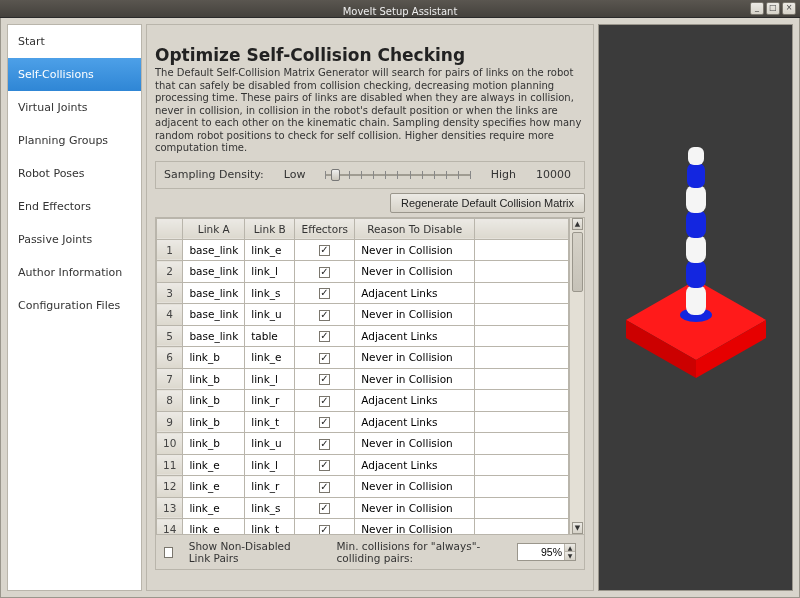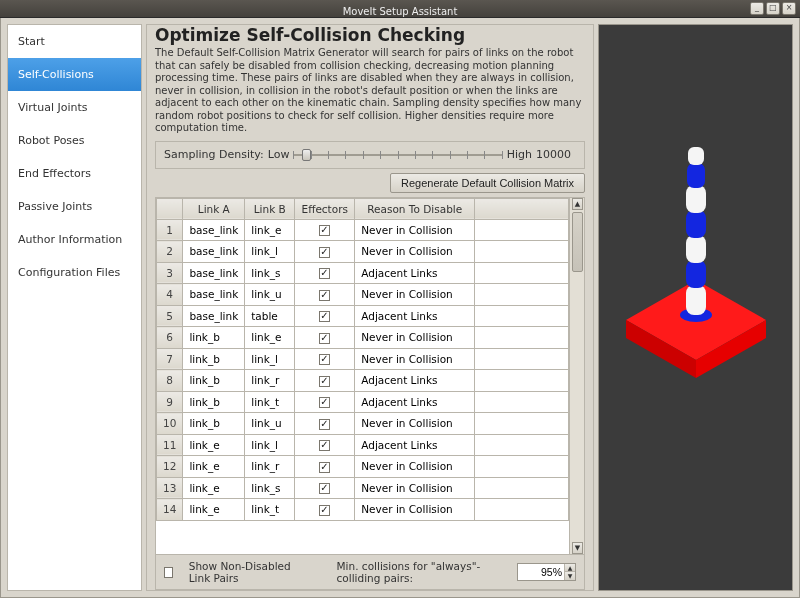--- a/index.html
+++ b/index.html
@@ -71,21 +71,21 @@
   .main {
     flex: 1;
     margin: 6px 2px 6px 2px;
     background: #d9d5cc;
     display: flex;
     flex-direction: column;
     min-width: 0;
   }
   .main-inner {
     border: 1px solid #b9b5ab;
-    padding: 0 8px;
+    padding: 20px 8px;
     background: #d9d5cc;
     flex: 1;
     display: flex;
     flex-direction: column;
     min-height: 0;
   }
   h1.page-title {
     font-size: 17px;
     font-weight: bold;
     color: #222;
@@ -95,21 +95,21 @@
     font-size: 10px;
     color: #333;
     line-height: 1.25;
     margin-bottom: 6px;
   }
   .density-row {
     border: 1px solid #b9b5ab;
     padding: 6px 8px;
     display: flex;
     align-items: center;
-    gap: 4px;
+    gap: 20px;
     font-size: 11px;
     color: #333;
     margin-bottom: 4px;
   }
   .slider {
     flex: 1;
     height: 14px;
     position: relative;
   }
   .slider-track {
@@ -291,20 +291,21 @@
   </div>
 </div>
 
 <div class="app-body">
 
   <div class="sidebar" id="sidebar">
 
   <div class="side-item">Start</div>
       <div class="side-item active">Self-Collisions</div>
       <div class="side-item">Virtual Joints</div>
+      <div class="side-item">Planning Groups</div>
       <div class="side-item">Robot Poses</div>
       <div class="side-item">End Effectors</div>
       <div class="side-item">Passive Joints</div>
       <div class="side-item">Author Information</div>
       <div class="side-item">Configuration Files</div>
     </div>
 
   <div class="main">
     <div class="main-inner">
 

